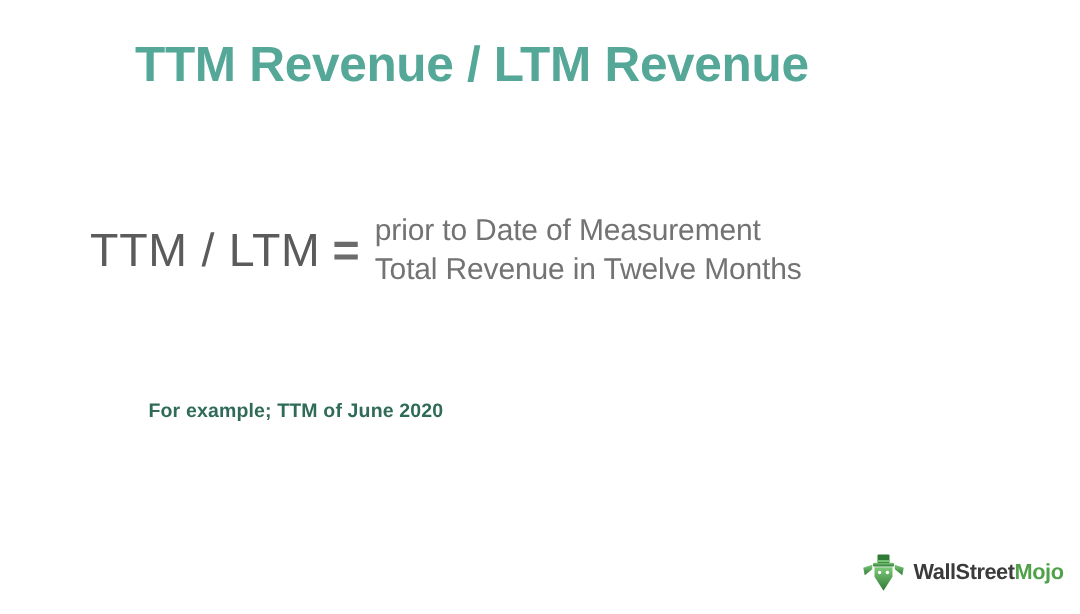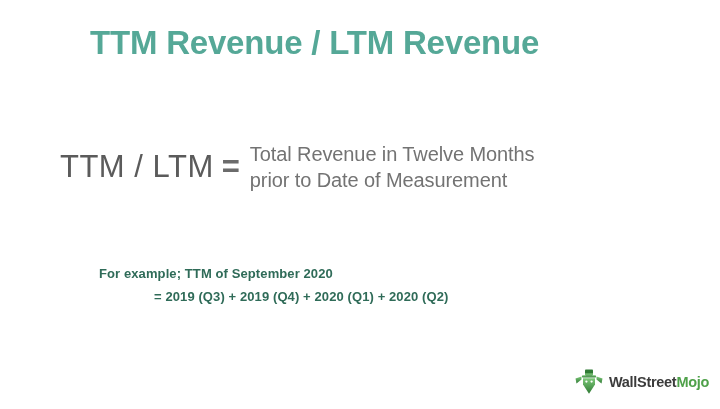--- a/index.html
+++ b/index.html
@@ -117,28 +117,27 @@
 <body>
 
 <div class="slide">
 
   <div class="title">TTM Revenue / LTM Revenue</div>
 
   <div class="formula">
     <span class="formula-lhs">TTM / LTM</span>
     <span class="formula-eq">=</span>
     <span class="formula-rhs">
+      <span style="display:block">prior to Date of Measurement</span>
       <span style="display:block">Total Revenue in Twelve Months</span>
-      <span style="display:block">prior to Date of Measurement</span>
     </span>
   </div>
 
   <div class="example">
-    <div class="example-line1">For example;  TTM of  September 2020</div>
-    <div class="example-line2">= 2019 (Q3) + 2019 (Q4) + 2020 (Q1) + 2020 (Q2)</div>
+    <div class="example-line1">For example;  TTM of  June 2020</div>
   </div>
 
   <div class="logo">
     <svg class="logo-mark" viewBox="0 0 30 28">
       <defs>
         <linearGradient id="lgGreen" x1="0" y1="0" x2="0" y2="1">
           <stop offset="0" stop-color="#7ec97a"></stop>
           <stop offset="1" stop-color="#2f7a34"></stop>
         </linearGradient>
       </defs>

